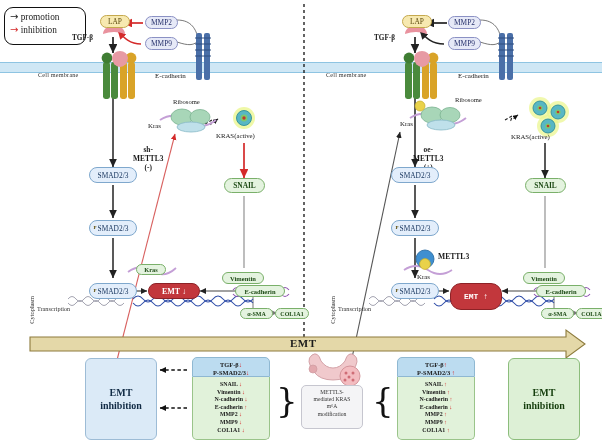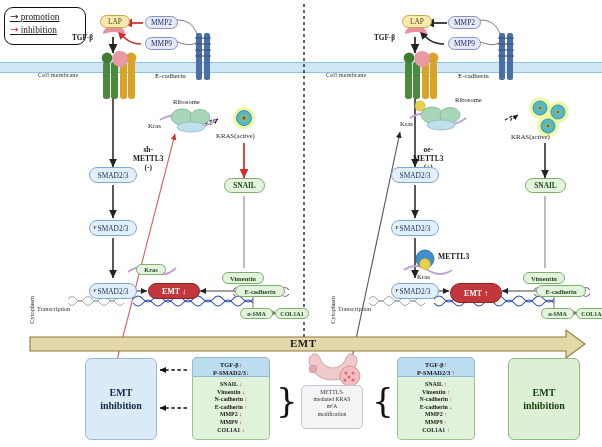--- a/index.html
+++ b/index.html
@@ -4,21 +4,21 @@
 <title>METTL3 KRAS m6A EMT Pathway</title>
 <style>
   html,body{margin:0;padding:0;background:#ffffff;}
   body{width:602px;height:447px;position:relative;overflow:hidden;
        font-family:"Liberation Serif", serif;color:#1a1a1a;}
   .canvas{position:absolute;left:0;top:0;width:602px;height:447px;}
   .abs{position:absolute;}
   
   .legend{left:4px;top:7px;width:82px;height:38px;border:1.6px solid #111;
           border-radius:9px;background:#fff;box-sizing:border-box;
-          padding:3px 4px 0 5px;text-decoration:underline;}
+          padding:3px 4px 0 5px;}
   .legend div{font-size:9.3px;line-height:11.5px;white-space:nowrap;}
   .legend .ar{font-family:"DejaVu Sans",sans-serif;font-size:10px;}
   .red{color:#d42a2a;}
   
   .memb{left:0;width:602px;height:9px;background:#cfe7f5;border-top:1.2px solid #8ec4e2;
         border-bottom:1.2px solid #8ec4e2;}
   .memb-lbl{font-size:6.2px;color:#333;letter-spacing:.2px;}
   
   .node{border-radius:9px;box-sizing:border-box;display:flex;align-items:center;
         justify-content:center;text-align:center;font-size:7.4px;white-space:nowrap;}
@@ -317,21 +317,21 @@
     <div>(+)</div>
   </div>
 
   <div class="abs node n-blue" style="left:391px;top:167px;width:48px;height:16px;">SMAD2/3</div>
   <div class="abs node n-blue" style="left:391px;top:220px;width:48px;height:16px;">SMAD2/3</div>
   <div class="abs node n-blue" style="left:391px;top:283px;width:48px;height:16px;">SMAD2/3</div>
   <div class="abs" style="left:395.5px;top:224.5px;font-size:5px;color:#5a4700;font-weight:bold;">P</div>
   <div class="abs" style="left:395.5px;top:287.5px;font-size:5px;color:#5a4700;font-weight:bold;">P</div>
 
   <div class="abs node n-green" style="left:525px;top:178px;width:41px;height:15px;">SNAIL</div>
-  <div class="abs node n-red" style="left:450px;top:283px;width:52px;height:20px;font-size:8px;">EMT ↑</div>
+  <div class="abs node n-red" style="left:450px;top:283px;width:52px;height:27px;font-size:8px;font-family:Liberation Mono, monospace;">EMT ↑</div>
 
   <div class="abs t t-b" style="left:438px;top:252px;font-size:7.6px;">METTL3</div>
   <div class="abs t" style="left:417px;top:273px;font-size:6.8px;">Kras</div>
 
   <div class="abs node n-green" style="left:523px;top:272px;width:42px;height:12px;font-size:6.5px;">Vimentin</div>
   <div class="abs node n-green" style="left:536px;top:285px;width:50px;height:12px;font-size:6.5px;">E-cadherin</div>
   <div class="abs node n-green" style="left:541px;top:308px;width:33px;height:11px;font-size:6px;">α-SMA</div>
   <div class="abs node n-green" style="left:576px;top:308px;width:34px;height:11px;font-size:6px;">COL1A1</div>
 
   <div class="abs t" style="left:338px;top:305px;font-size:6.2px;color:#333;">Transcription</div>

